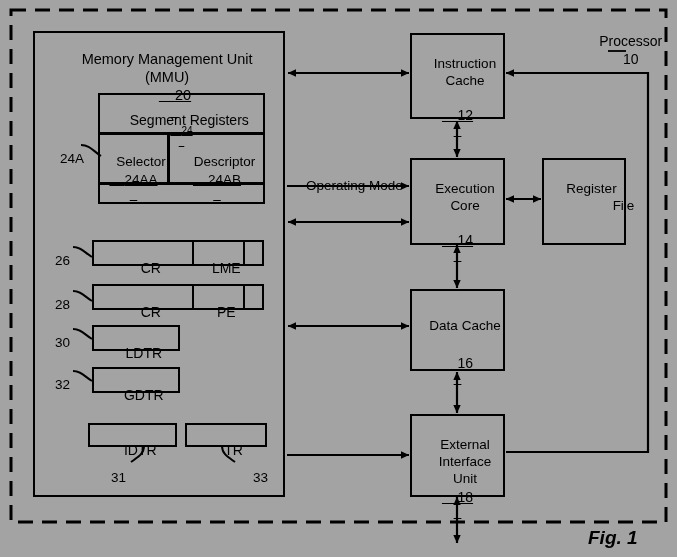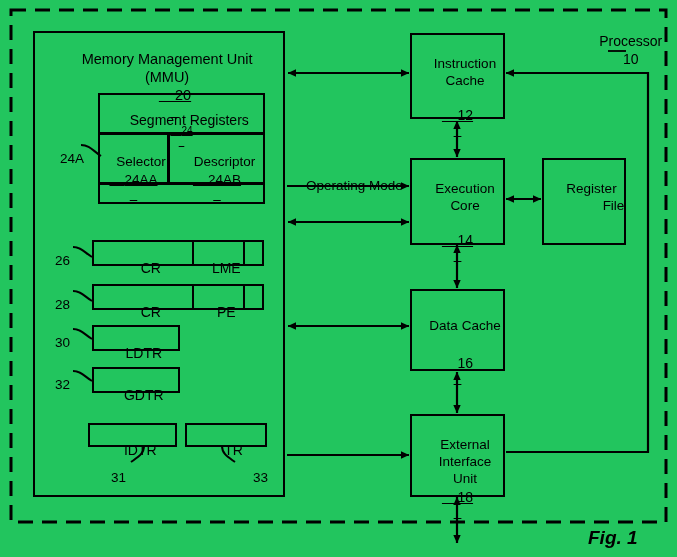--- a/index.html
+++ b/index.html
@@ -4,21 +4,21 @@
 <style>
   html, body {
     margin: 0;
     padding: 0;
     background: #ffffff;
   }
   #canvas {
     position: relative;
     width: 677px;
     height: 557px;
-    background: #22c55e;
+    background: #a3a3a3;
     font-family: "Liberation Sans", sans-serif;
     overflow: hidden;
   }
   svg.layer {
     position: absolute;
     left: 0;
     top: 0;
     width: 677px;
     height: 557px;
   }
@@ -240,21 +240,21 @@
     <span>Core</span>
   </div>
   <div class="lbl und" style="left:410px; top:217px; width:95px; font-size:14px;">
     <span>14</span>
   </div>
 
   <div class="box" style="left:542px; top:158px; width:84px; height:87px;"></div>
   <div class="lbl" style="left:542px; top:166px; width:84px; font-size:13.5px;">
     <span>Register</span>
   </div>
-  <div class="lbl" style="left:542px; top:183px; width:96px; font-size:13.5px;padding-left:16px;">
+  <div class="lbl" style="left:568px; top:183px; width:96px; font-size:13.5px;">
     <span>File</span>
   </div>
 
   <div class="box" style="left:410px; top:289px; width:95px; height:82px;"></div>
   <div class="lbl" style="left:408px; top:303px; width:99px; font-size:13.5px;">
     <span>Data Cache</span>
   </div>
   <div class="lbl und" style="left:410px; top:340px; width:95px; font-size:14px;">
     <span>16</span>
   </div>

